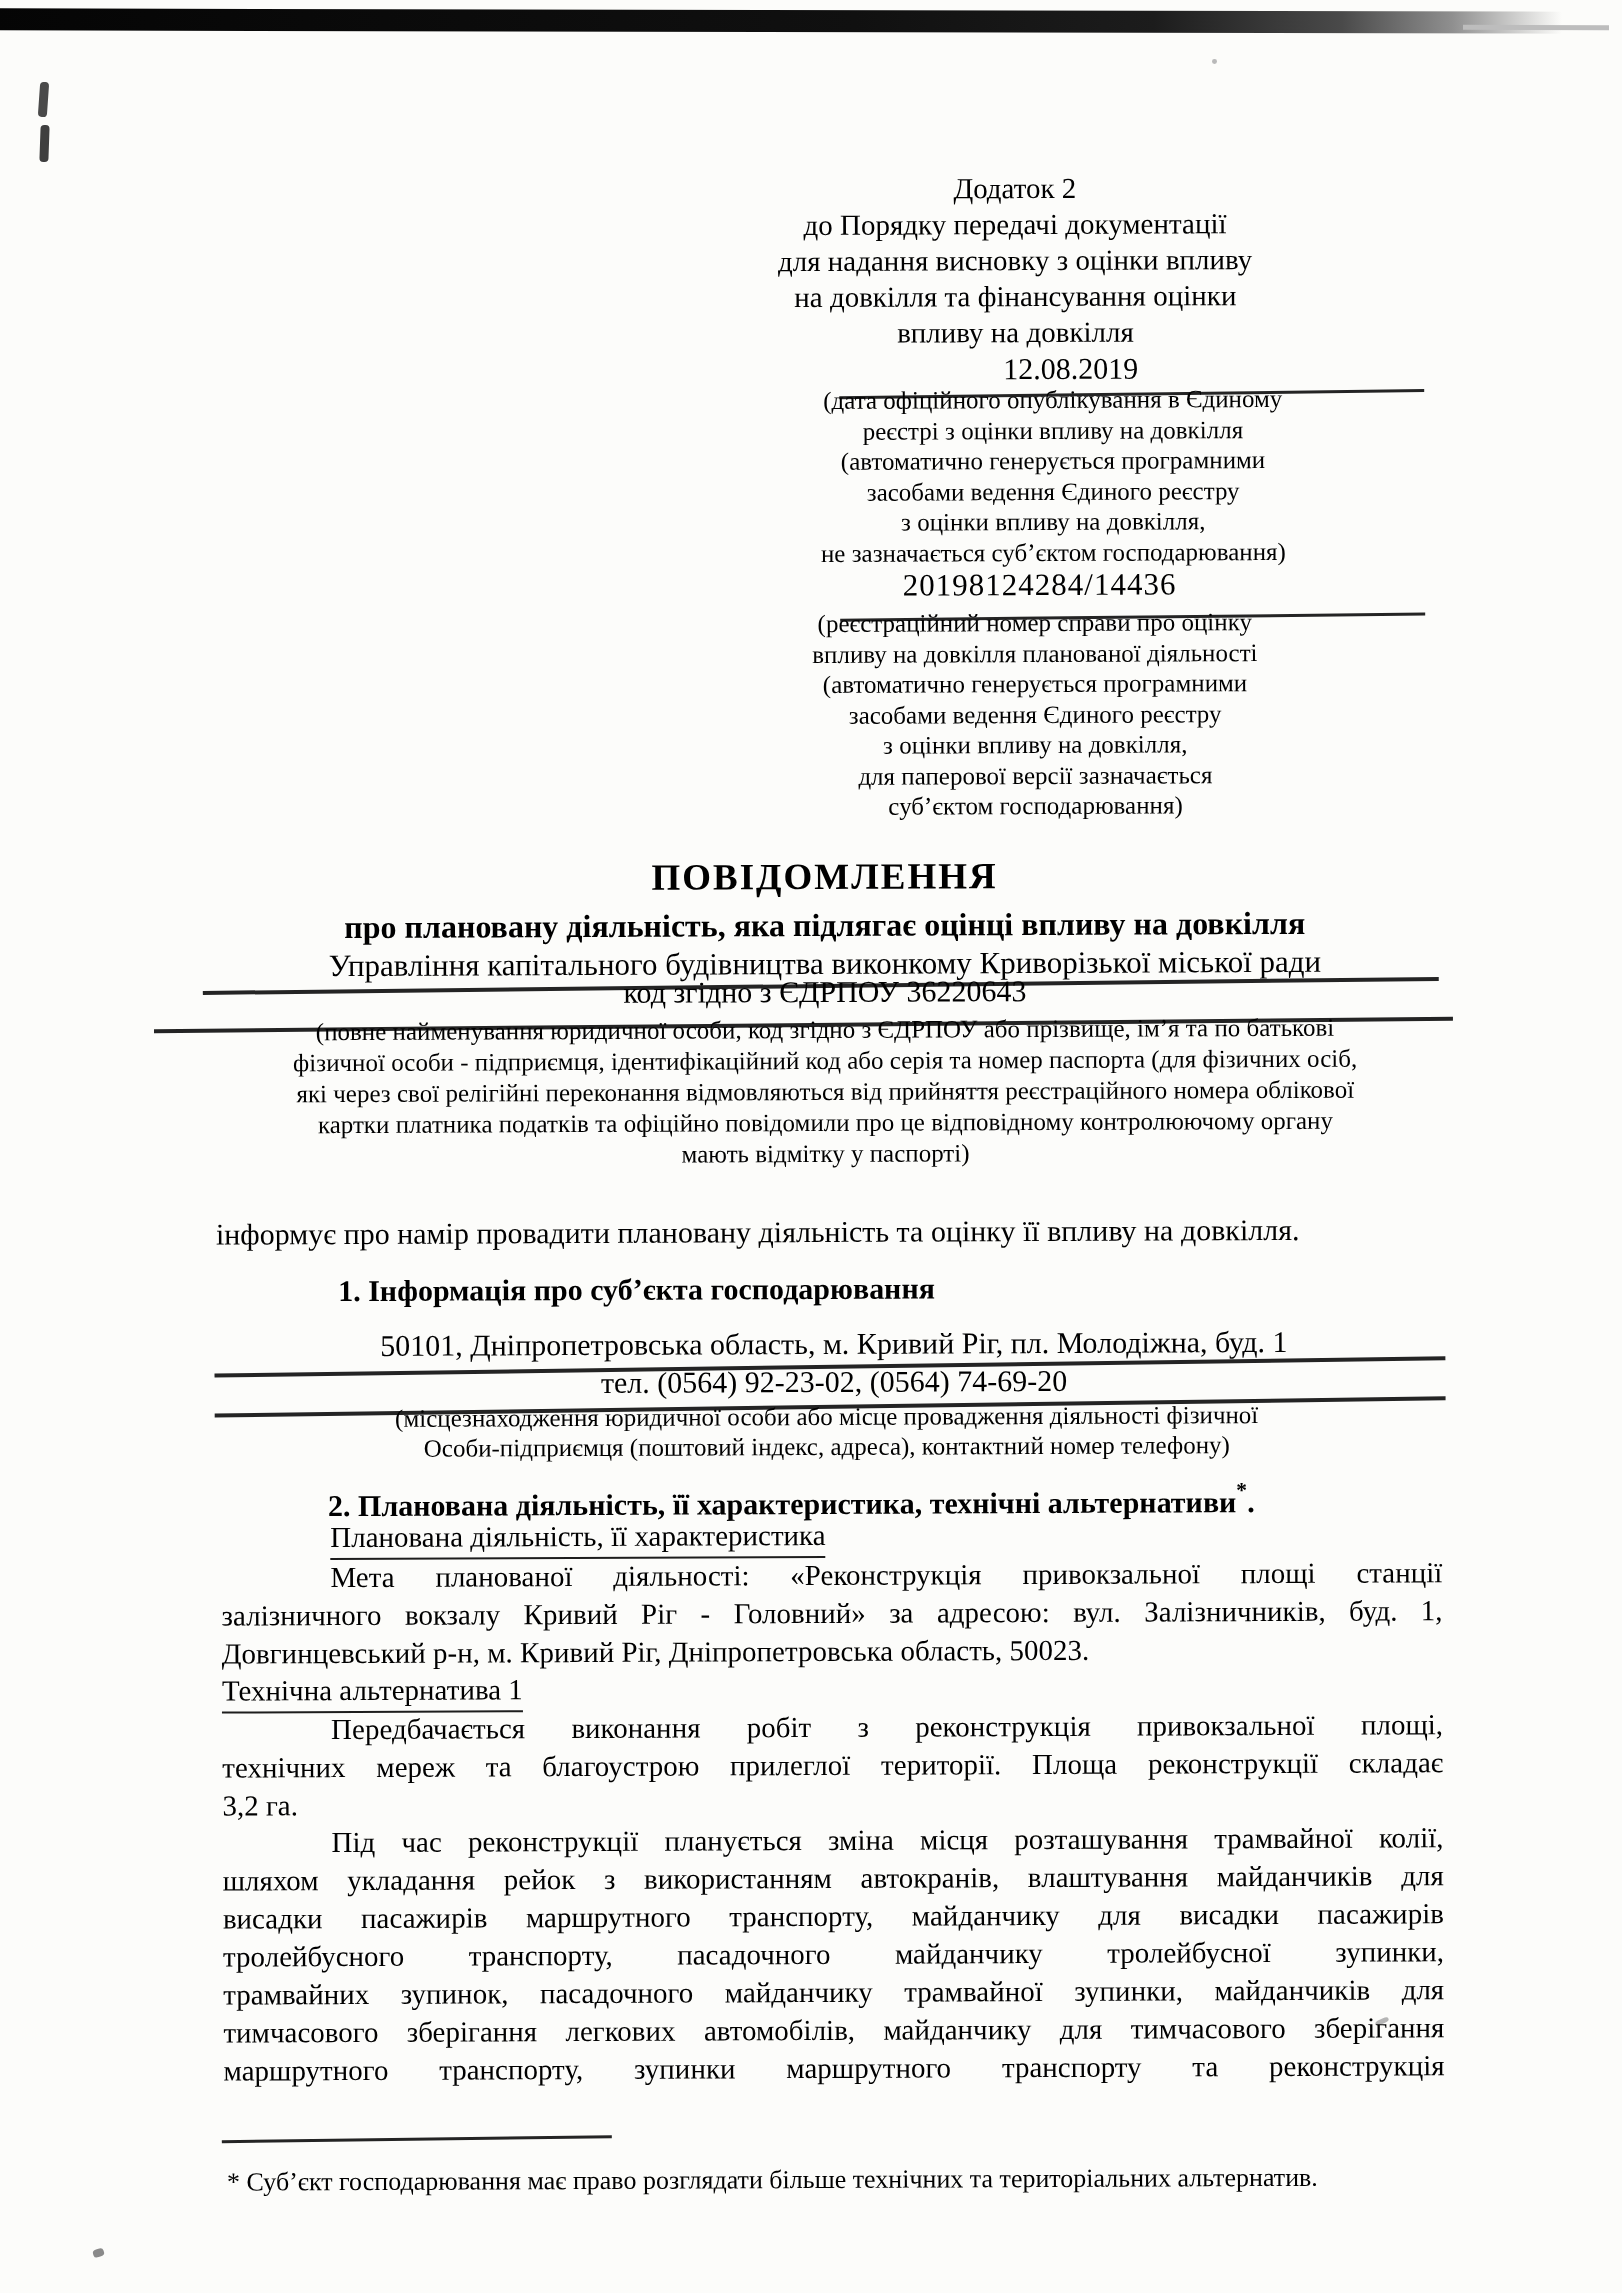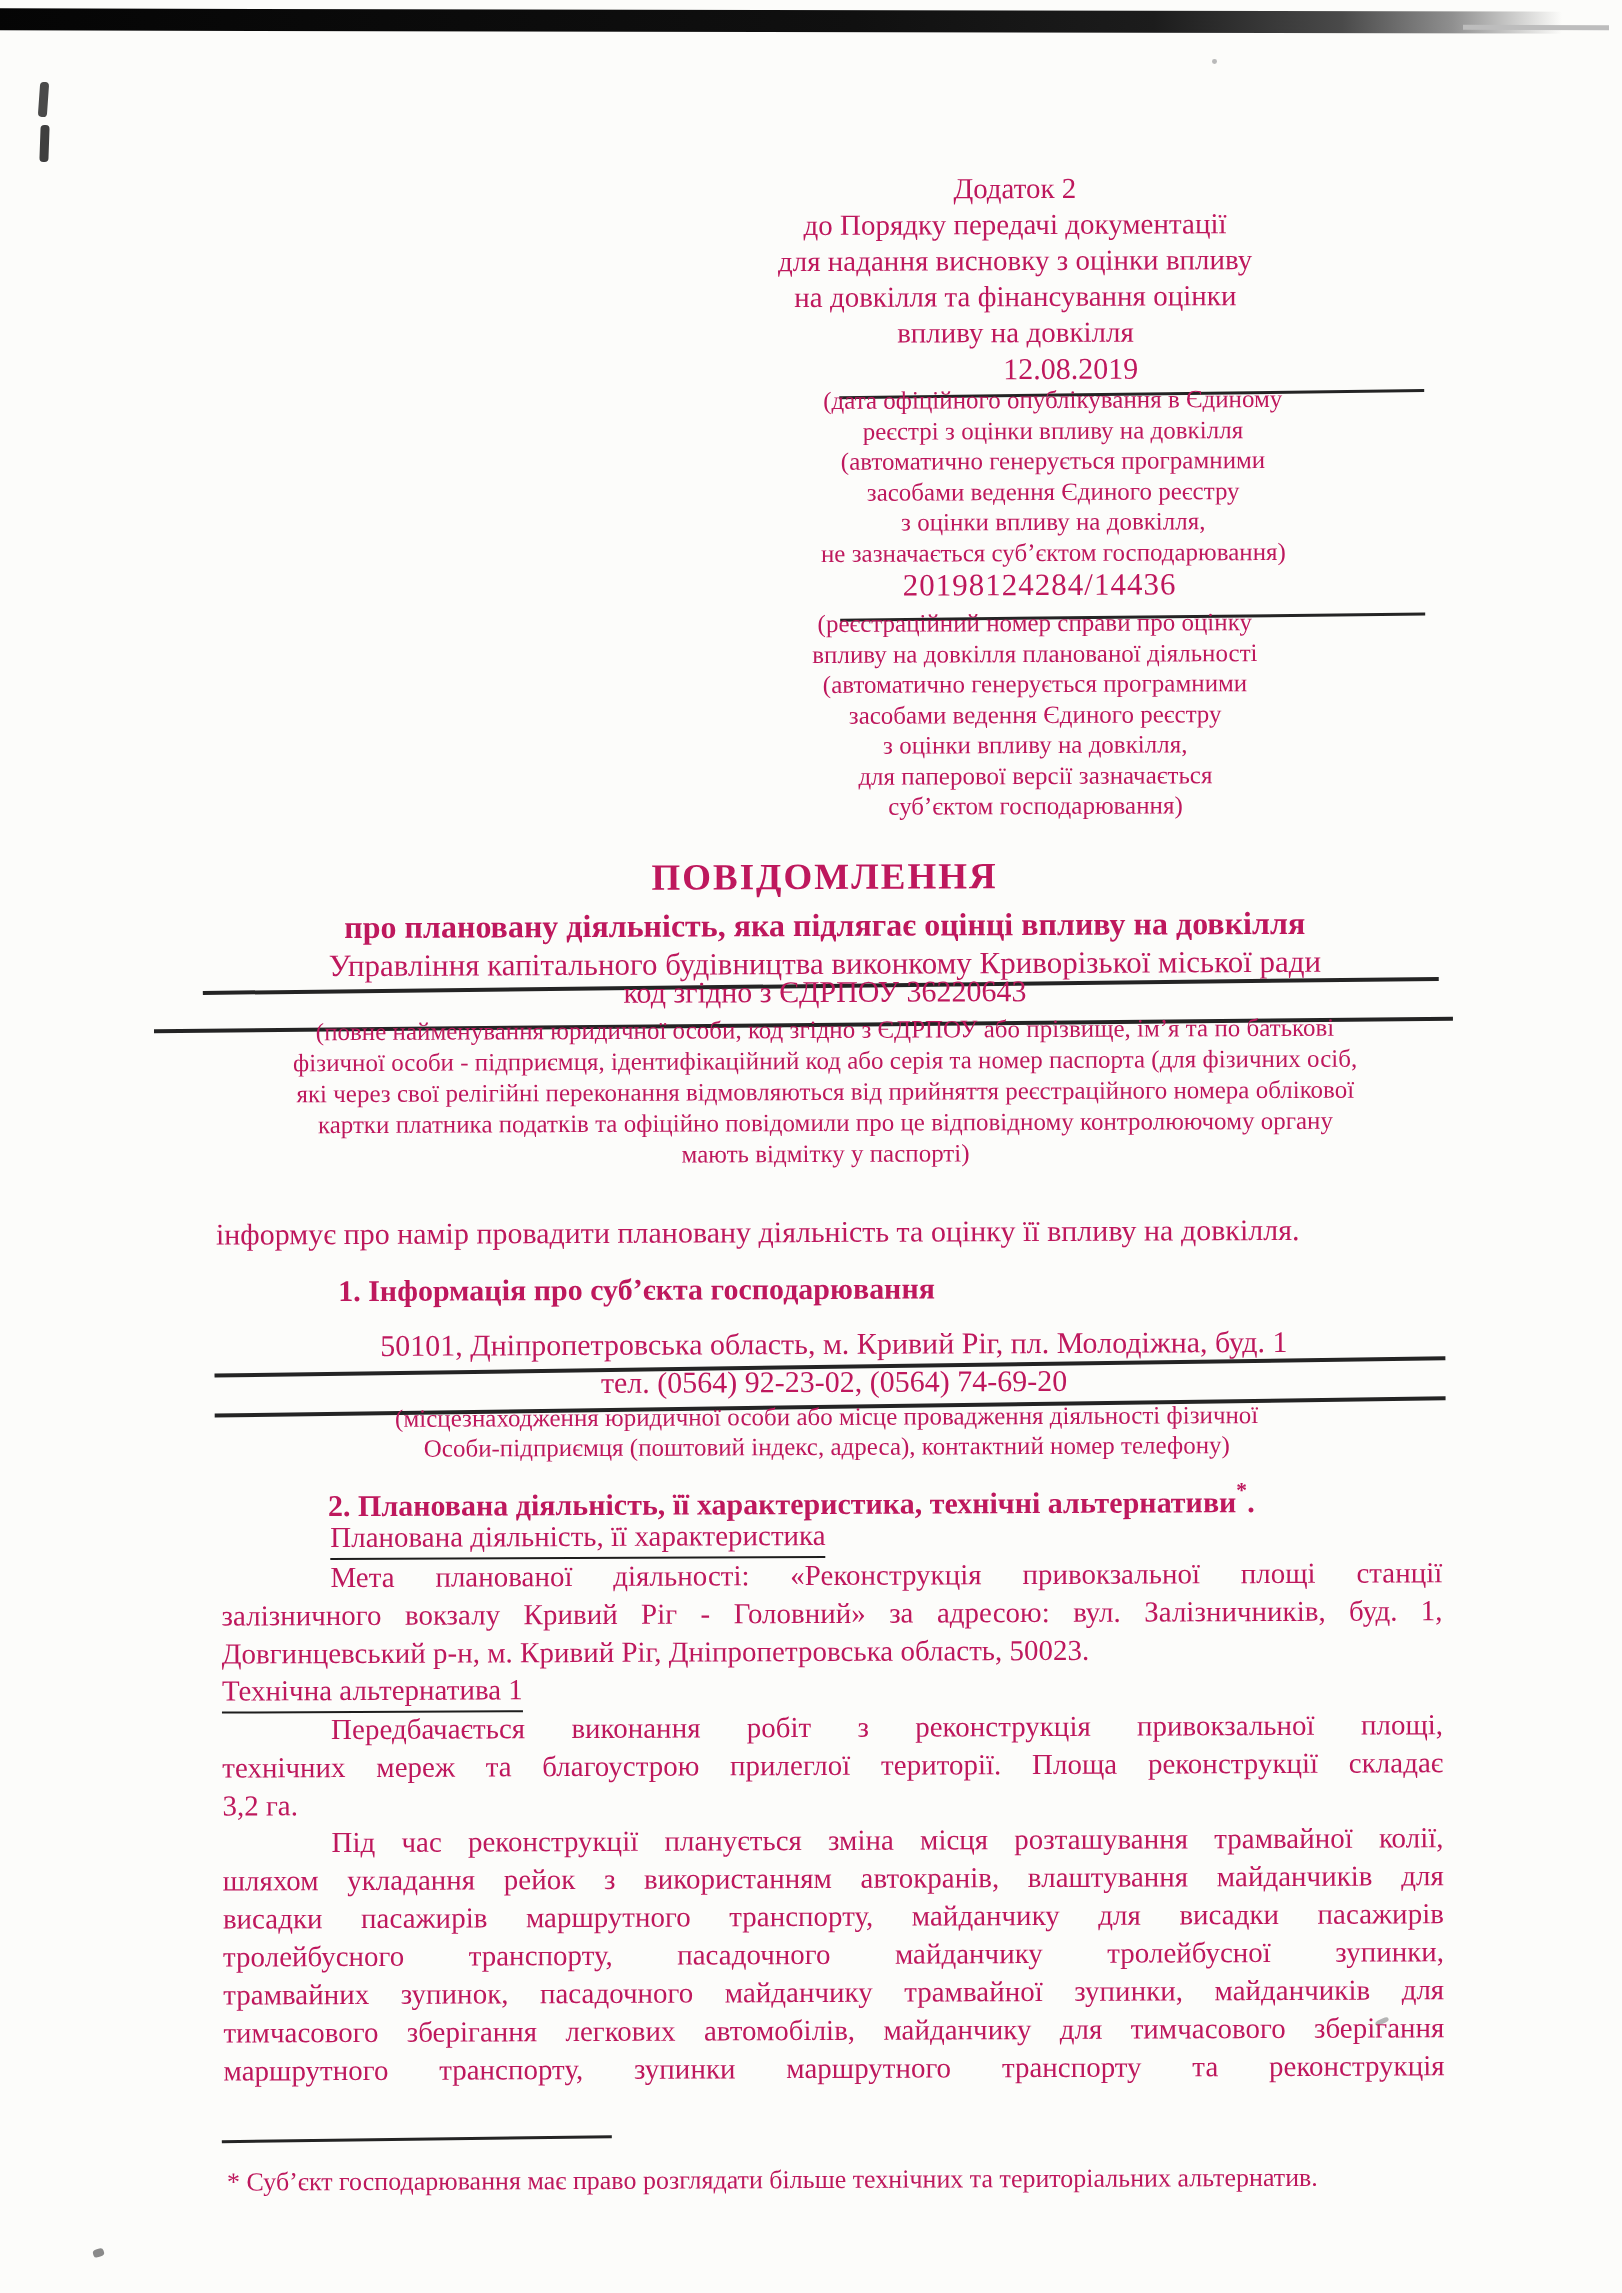--- a/index.html
+++ b/index.html
@@ -3,21 +3,21 @@
 <meta charset="utf-8">
 <style>
   html,body{margin:0;padding:0;background:#e8e8e8;}
   .page{
     position:relative;
     width:1623px;height:2294px;
     margin:0 auto;
     background:#fcfcfa;
     overflow:hidden;
     font-family:"Liberation Serif","DejaVu Serif",serif;
-    color:#be185d;
+    color:#000000;
   }
   .tilt{position:absolute;left:0;top:0;width:1623px;height:2294px;transform:rotate(-0.25deg);transform-origin:50% 45%;}
   
   .top-bar{position:absolute;top:9.8px;left:-7.8px;width:1570px;height:21.5px;border-radius:2px;
     background:linear-gradient(to right,#050505,#101010 55%,#1c1c1c 74%,#4a4a4a 86%,#8f8f8f 93%,rgba(170,170,170,0));
     transform:rotate(0.12deg);}
   .top-bar-tail{position:absolute;top:25px;left:1463px;width:146px;height:4.9px;background:#bdbdbd;transform:rotate(0.25deg);}
   .mark1{position:absolute;left:39px;top:82px;width:8.8px;height:35px;background:#4a4a4a;border-radius:3.9px;transform:rotate(4deg);}
   .mark2{position:absolute;left:40px;top:125px;width:8.8px;height:37px;background:#3f3f3f;border-radius:3.9px;transform:rotate(2deg);}
   .speck1{position:absolute;left:1212px;top:59px;width:4.9px;height:4.9px;background:#b9b9b9;border-radius:50%;}

